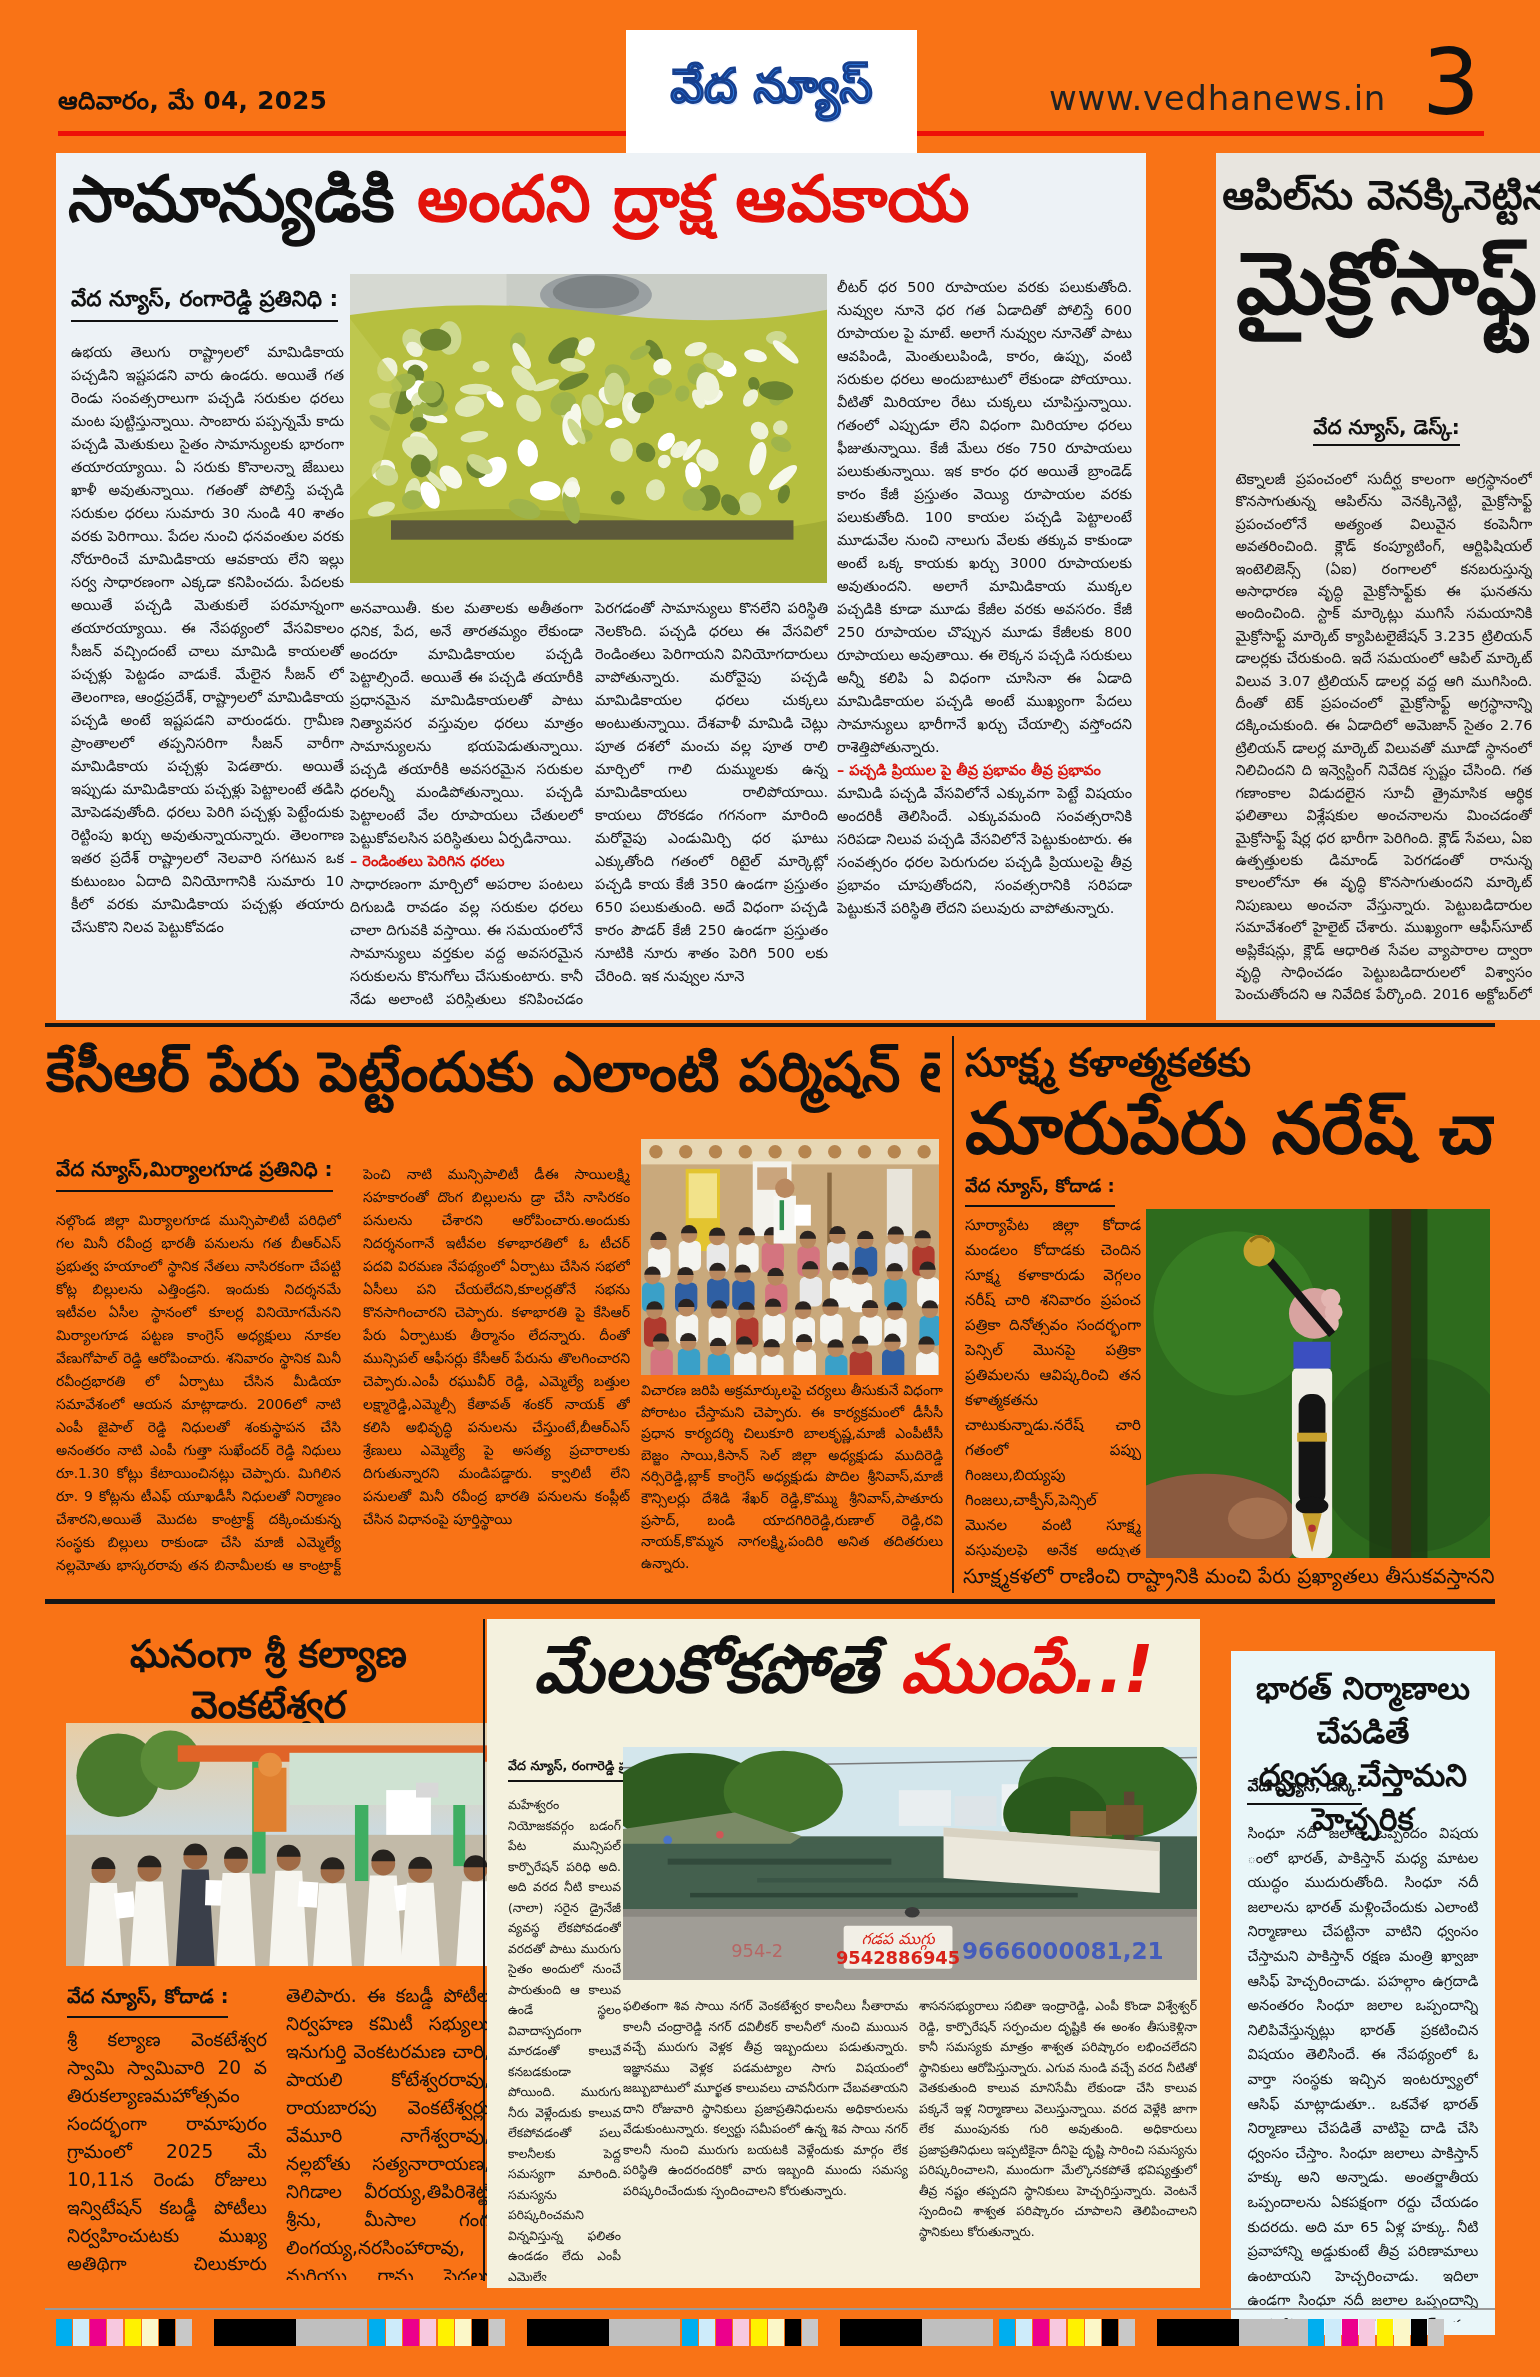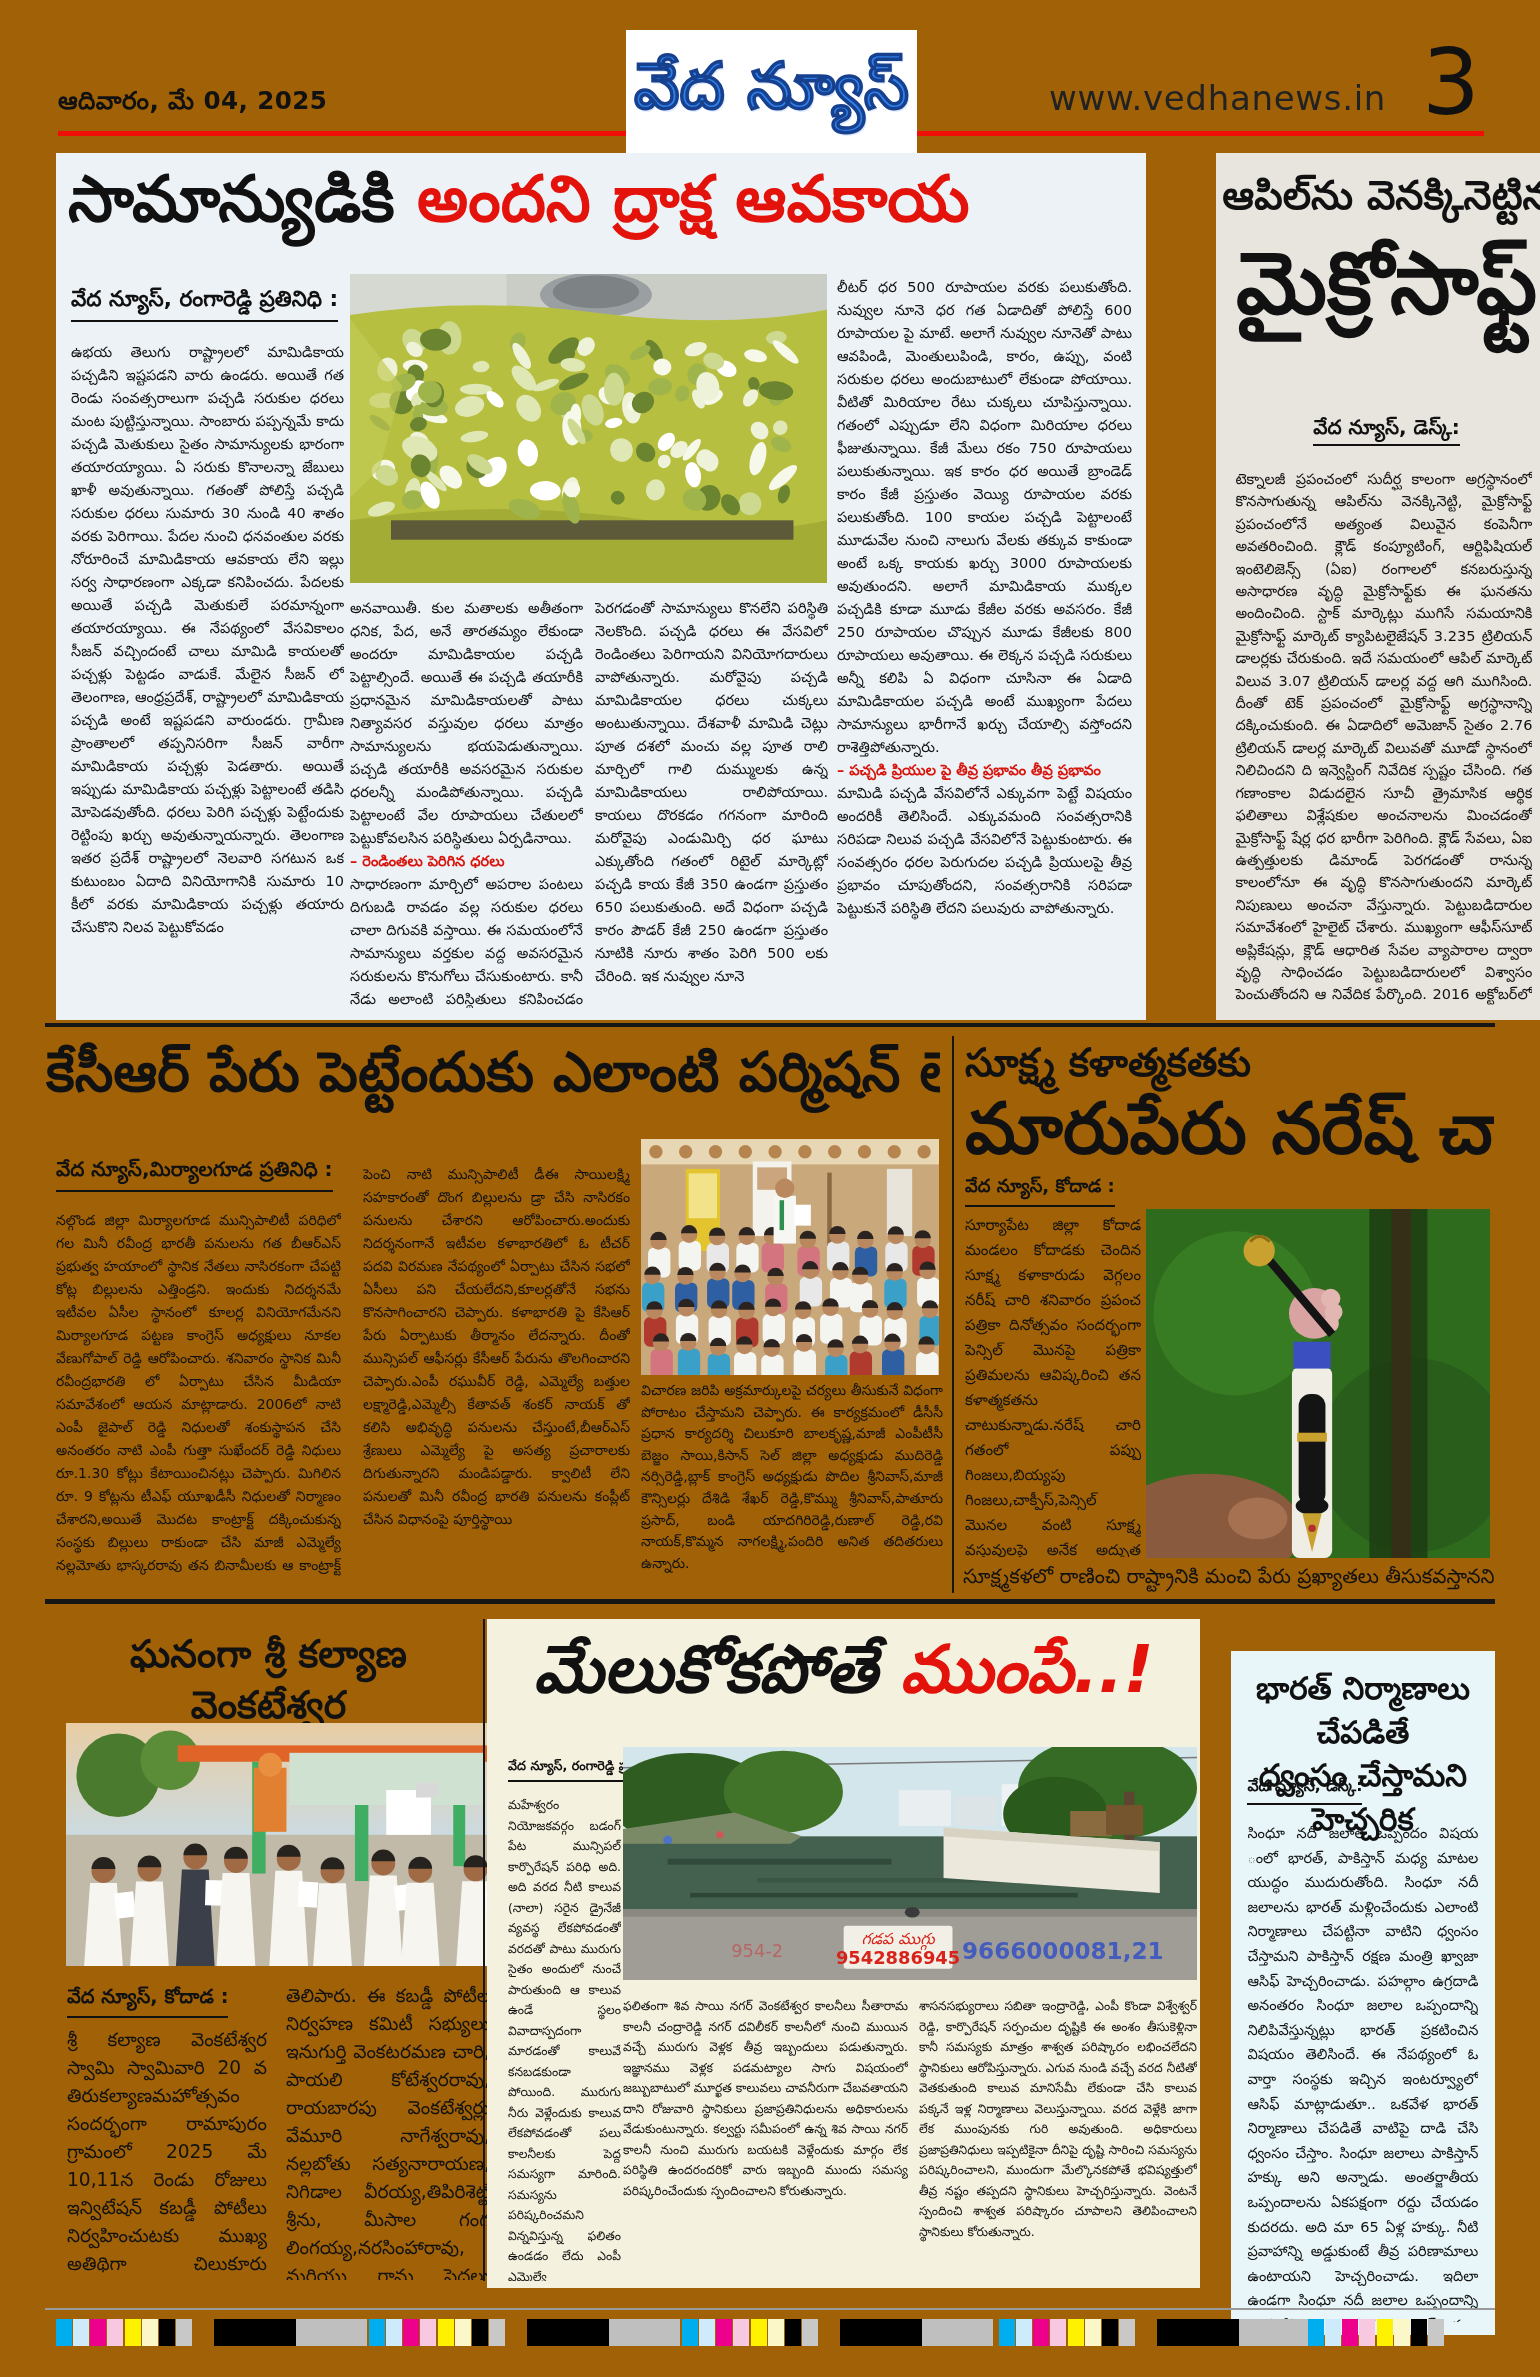--- a/index.html
+++ b/index.html
@@ -1,28 +1,28 @@
 <!DOCTYPE html>
 <html lang="te" style="font-size:12px"><head>
 <meta charset="utf-8">
 <style>
   * { margin:0; padding:0; box-sizing:border-box; }
   html,body { background:#888; }
   .page {
     position:relative; width:1541px; height:2377px; margin:0 auto;
-    background:#a16207; overflow:hidden;
+    background:#f97316; overflow:hidden;
     font-family:"DejaVu Sans", sans-serif; color:#111;
   }
   .ab { position:absolute; }
 
   
   .hdr-date { left:58px; top:86px; font-size:24.6px; font-weight:bold; letter-spacing:0.4px; }
   .hdr-rule { left:58px; top:131px; width:1426px; height:5.2px; background:#ee1008; z-index:1; }
   .masthead  { left:626px; top:30px; width:291px; height:123px; background:#fff; z-index:2;
-               text-align:center; font-size:64px; font-weight:bold; color:#2f80e8;
+               text-align:center; font-size:47px; font-weight:bold; color:#2f80e8;
                -webkit-text-stroke:1.5px #17408f; text-shadow:1.5px 1.5px 0 #dfeaff; line-height:112px;}
   .hdr-site { left:1049px; top:78px; font-size:34px; color:#222; letter-spacing:0.7px; }
   .hdr-page { left:1422px; top:30px; font-size:91px; color:#111; }
 
   
   .byline { font-weight:bold; border-bottom:2.2px solid #111; display:inline-block; padding-bottom:4px; }
   .colbody { text-align:justify; white-space:pre-line; overflow:hidden; }
   .redsub { color:#d8150d; font-weight:bold; }
   figure svg { display:block; width:100%; height:100%; }
 

